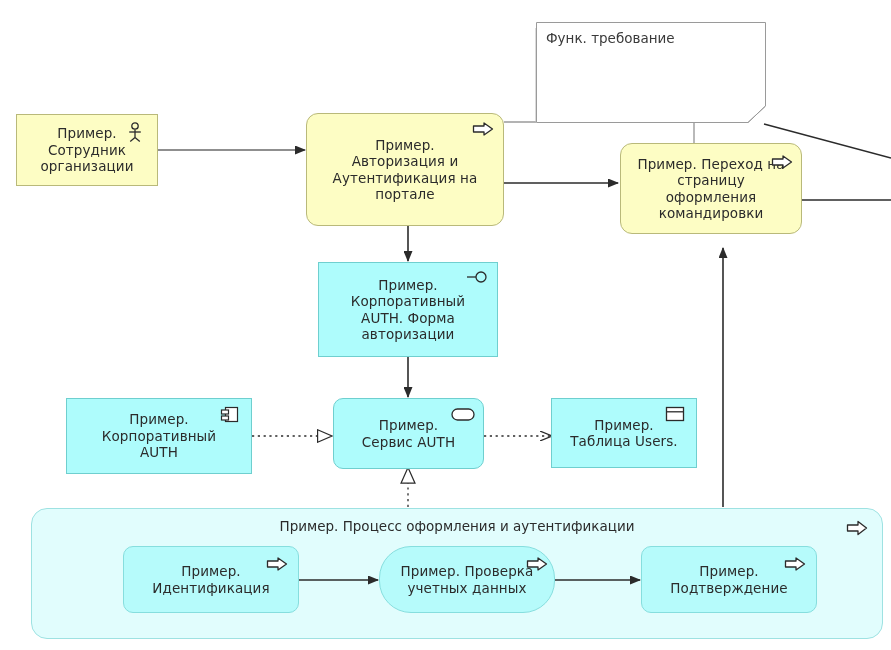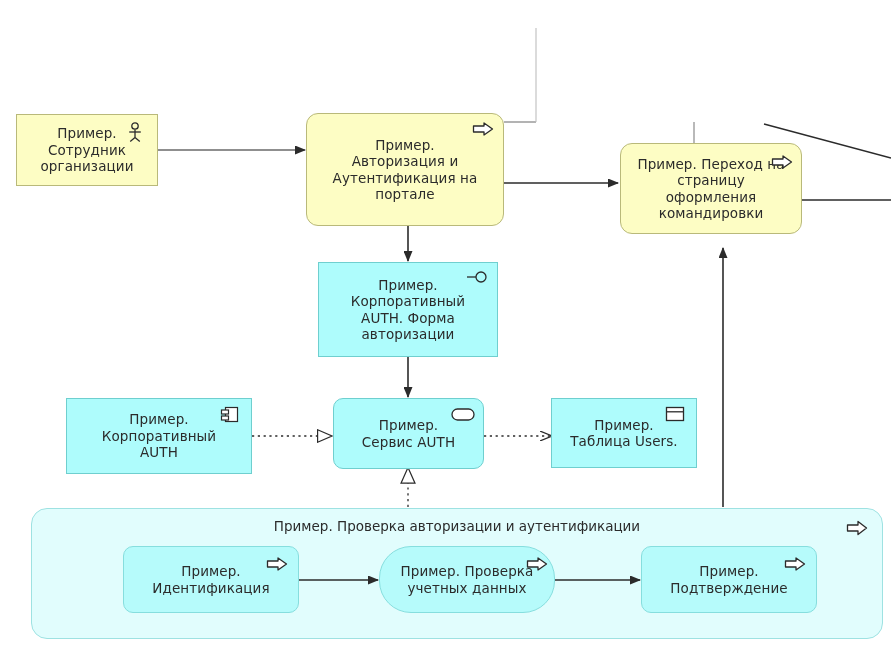--- a/index.html
+++ b/index.html
@@ -194,28 +194,35 @@
     <g>
       <line x1="298" y1="580" x2="378" y2="580" stroke="#2b2b2b" stroke-width="1.6" marker-end="url(#arrowFilled)"></line>
     </g>
 
     <g>
       <line x1="555" y1="580" x2="640" y2="580" stroke="#2b2b2b" stroke-width="1.6" marker-end="url(#arrowFilled)"></line>
     </g>
   </svg>
 
   <div class="group-box" style="left:31px; top:508px; width:852px; height:131px;">
-    <div class="group-title">Пример. Проверка авторизации и аутентификации</div>
+    <div class="group-title">Пример. Процесс оформления и аутентификации</div>
     <div class="group-icon">
       <svg width="22" height="18" viewBox="0 0 22 18">
         <path d="M1.5,6 L12,6 L12,2.5 L20.5,9 L12,15.5 L12,12 L1.5,12 Z" fill="#ffffff" stroke="#2b2b2b" stroke-width="1.3" stroke-linejoin="round"></path>
       </svg>
     </div>
   </div>
 
+  <div class="note" style="left:536px; top:22px; width:230px; height:101px;">
+    <svg width="230" height="101" viewBox="0 0 230 101" style="position:absolute;left:0;top:0;">
+      <path d="M0.5,0.5 L229.5,0.5 L229.5,84 L212,100.5 L0.5,100.5 Z" fill="#ffffff" stroke="#9a9a9a" stroke-width="1"></path>
+      <path d="M229.5,84 L212,100.5" fill="none" stroke="#9a9a9a" stroke-width="1"></path>
+    </svg>
+    <span class="note-text">Функ. требование</span>
+  </div>
 
   <div class="node yellow" style="left:16px; top:114px; width:142px; height:72px; font-size:13.5px;">
     <span class="label">Пример.
 Сотрудник
 организации</span>
     <span class="icon">
       <svg width="18" height="20" viewBox="0 0 18 20">
         <circle cx="9" cy="4" r="3.2" fill="none" stroke="#2b2b2b" stroke-width="1.3"></circle>
         <line x1="9" y1="7.4" x2="9" y2="15.5" stroke="#2b2b2b" stroke-width="1.3"></line>
         <line x1="3.2" y1="10" x2="14.8" y2="10" stroke="#2b2b2b" stroke-width="1.3"></line>

